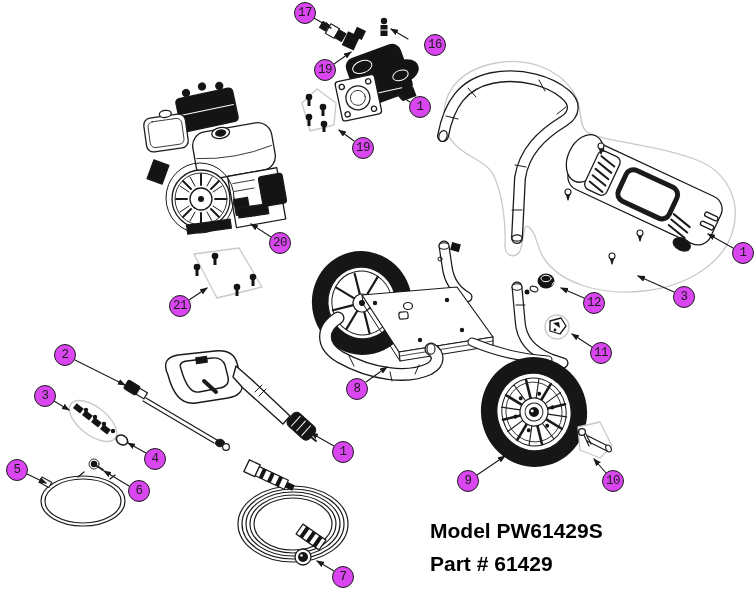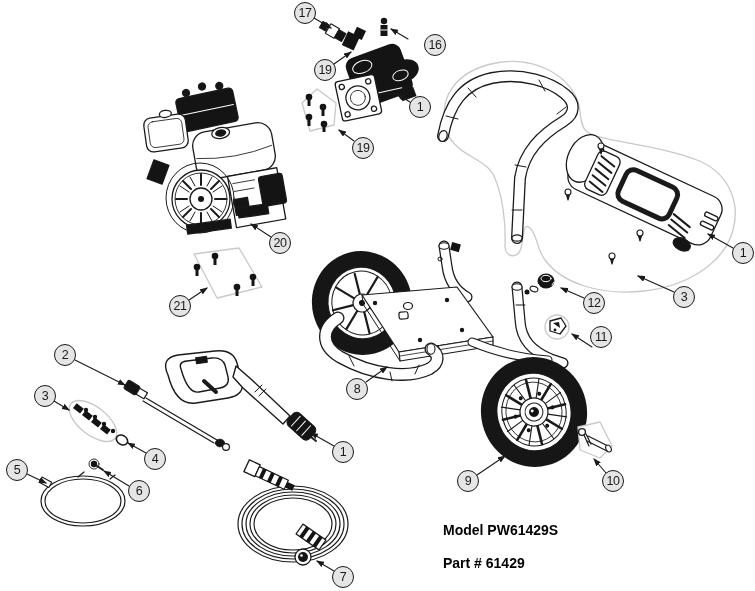--- a/index.html
+++ b/index.html
@@ -3,27 +3,27 @@
 <meta charset="utf-8">
 <style>
   html,body{margin:0;padding:0;background:#fff;}
   #stage{
     position:relative;width:755px;height:591px;background:#fff;overflow:hidden;
     font-family:"Liberation Sans",sans-serif;
   }
   #art{position:absolute;left:0;top:0;}
   .callout{
     position:absolute;width:22px;height:22px;box-sizing:border-box;
-    border:1.4px solid #1a1a1a;border-radius:50%;background:#e5e5e5;
+    border:1.4px solid #1a1a1a;border-radius:50%;background:#d946ef;
     display:flex;align-items:center;justify-content:center;
-    font-size:12.5px;color:#1a1a1a;letter-spacing:-0.5px;z-index:5;
+    font-size:12.5px;color:#1a1a1a;letter-spacing:-0.5px;z-index:5;font-family:Liberation Mono, monospace;
   }
   #footer-text{
-    position:absolute;left:443px;top:514px;z-index:5;
-    color:#000;font-weight:700;font-size:14px;line-height:33px;white-space:nowrap;
+    position:absolute;left:430px;top:514px;z-index:5;
+    color:#000;font-weight:700;font-size:21px;line-height:33px;white-space:nowrap;
   }
 </style>
 </head>
 <body>
 
 <div id="stage">
 
   <svg id="art" width="755" height="591" viewBox="0 0 755 591" fill="none" stroke-linecap="round" stroke-linejoin="round">
     <defs>
       <marker id="arw" markerWidth="8" markerHeight="6" refX="7" refY="3" orient="auto" markerUnits="userSpaceOnUse">
@@ -409,21 +409,21 @@
   <div class="callout" style="left:332px;top:441px">1</div>
   <div class="callout" style="left:54px;top:344px">2</div>
   <div class="callout" style="left:34px;top:385px">3</div>
   <div class="callout" style="left:144px;top:448px">4</div>
   <div class="callout" style="left:6px;top:459px">5</div>
   <div class="callout" style="left:128px;top:480px">6</div>
   <div class="callout" style="left:332px;top:566px">7</div>
   <div class="callout" style="left:346px;top:378px">8</div>
   <div class="callout" style="left:457px;top:470px">9</div>
   <div class="callout" style="left:602px;top:470px">10</div>
-  <div class="callout" style="left:590px;top:326px">11</div>
+  <div class="callout" style="left:590px;top:342px">11</div>
   <div class="callout" style="left:583px;top:292px">12</div>
   <div class="callout" style="left:673px;top:286px">3</div>
   <div class="callout" style="left:732px;top:242px">1</div>
   <div class="callout" style="left:409px;top:96px">1</div>
   <div class="callout" style="left:424px;top:34px">16</div>
   <div class="callout" style="left:294px;top:2px">17</div>
   <div class="callout" style="left:314px;top:59px">19</div>
   <div class="callout" style="left:352px;top:137px">19</div>
   <div class="callout" style="left:269px;top:232px">20</div>
   <div class="callout" style="left:169px;top:295px">21</div>

